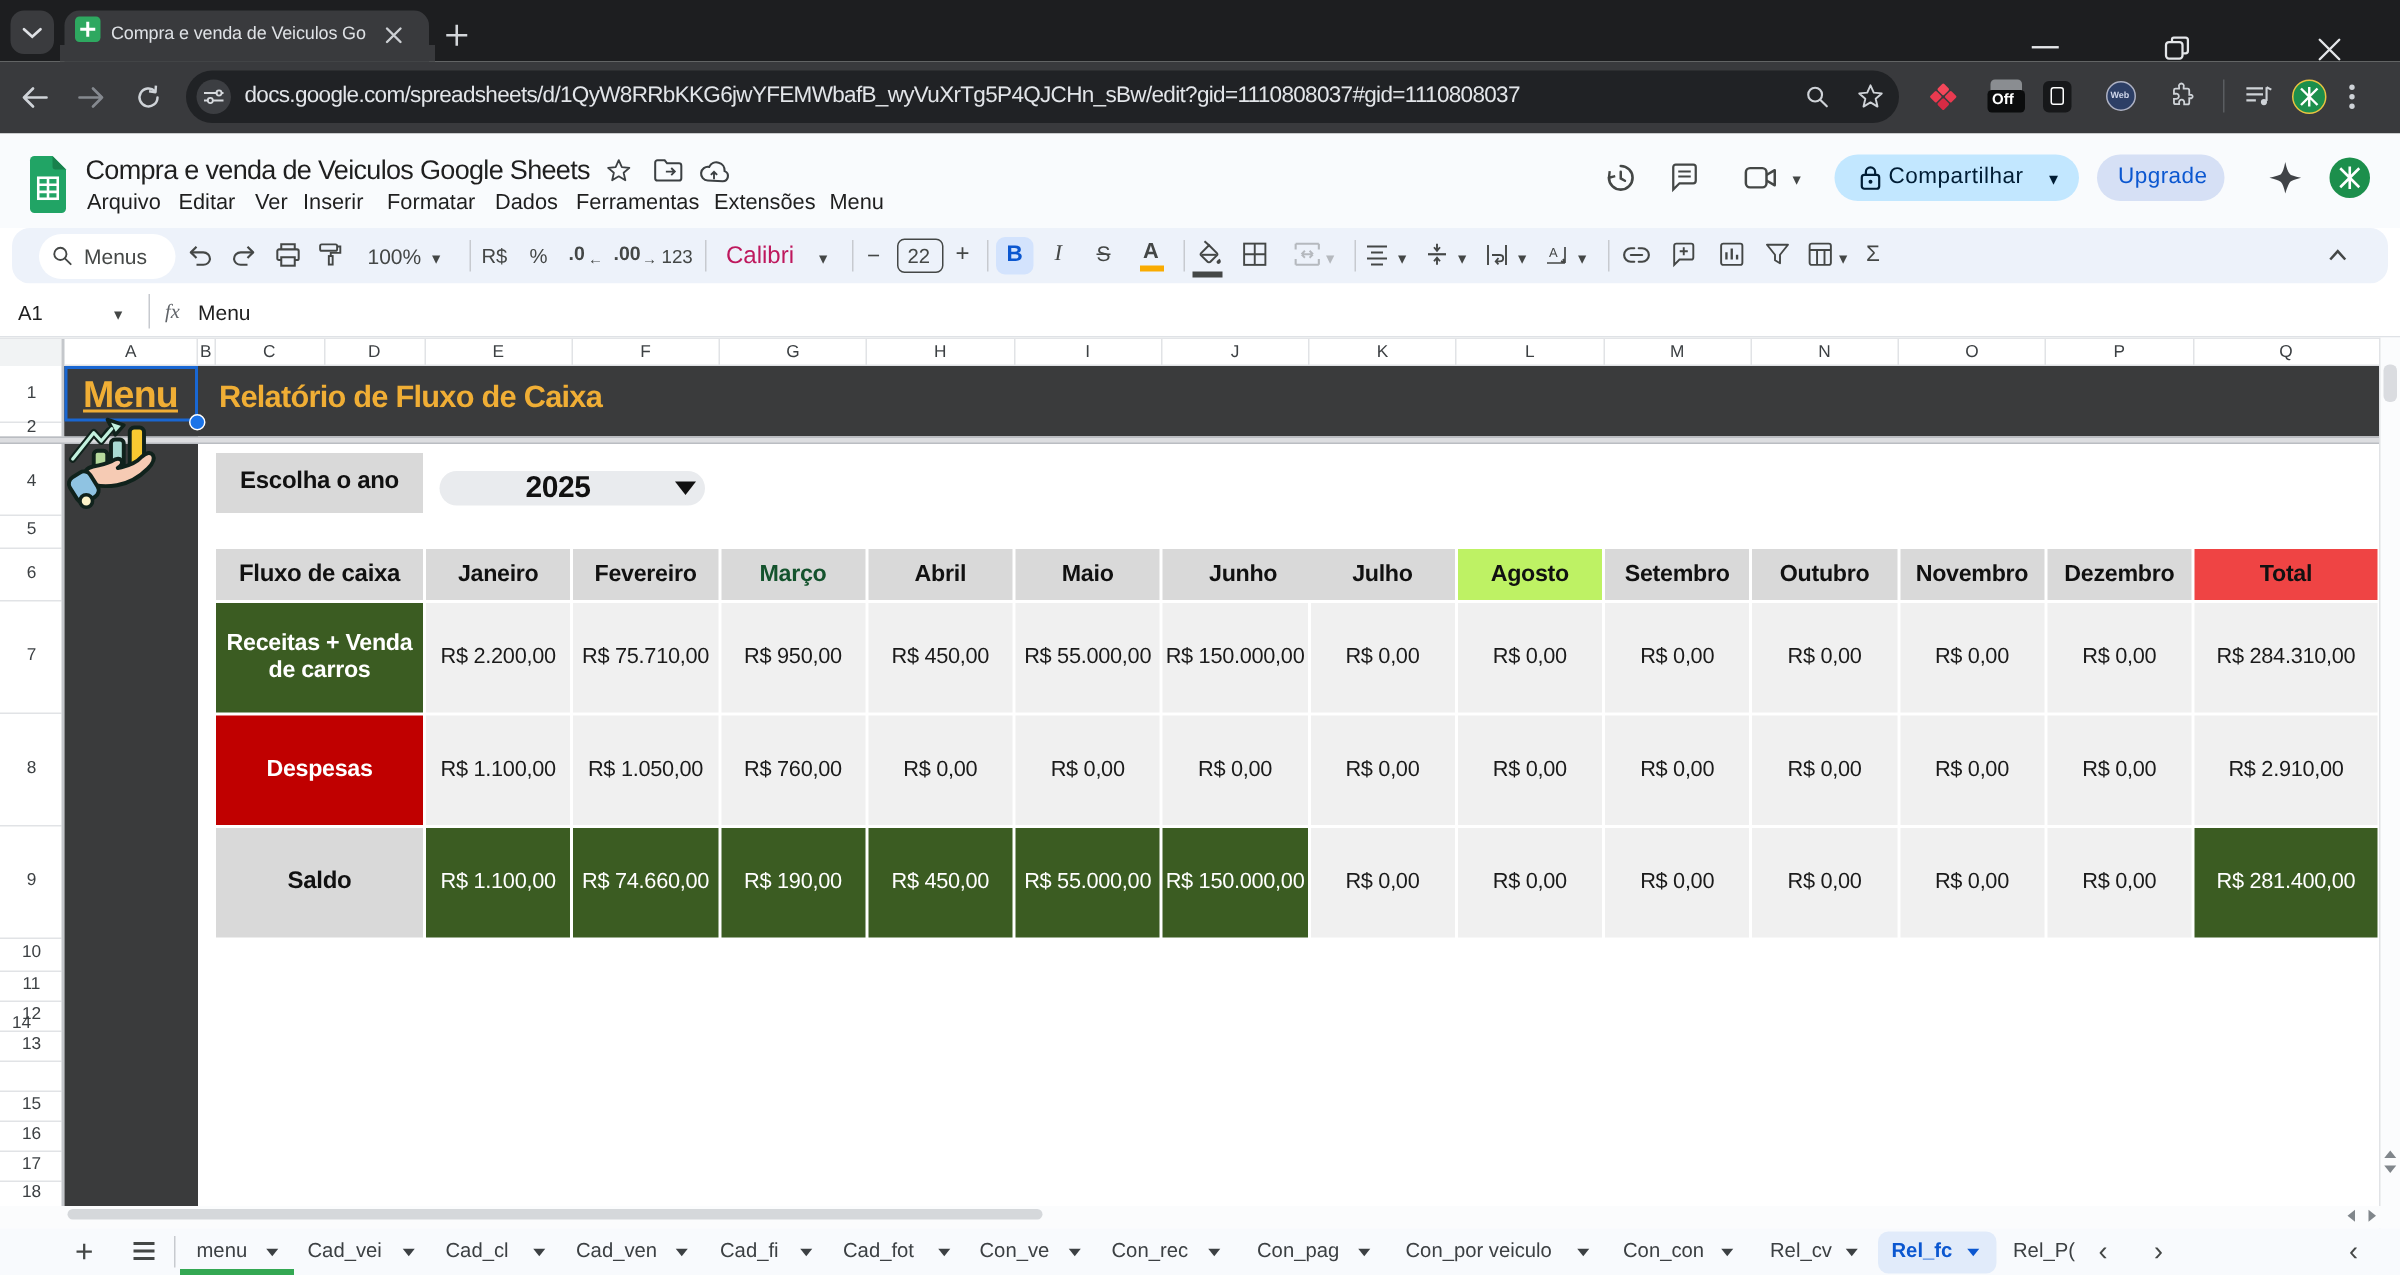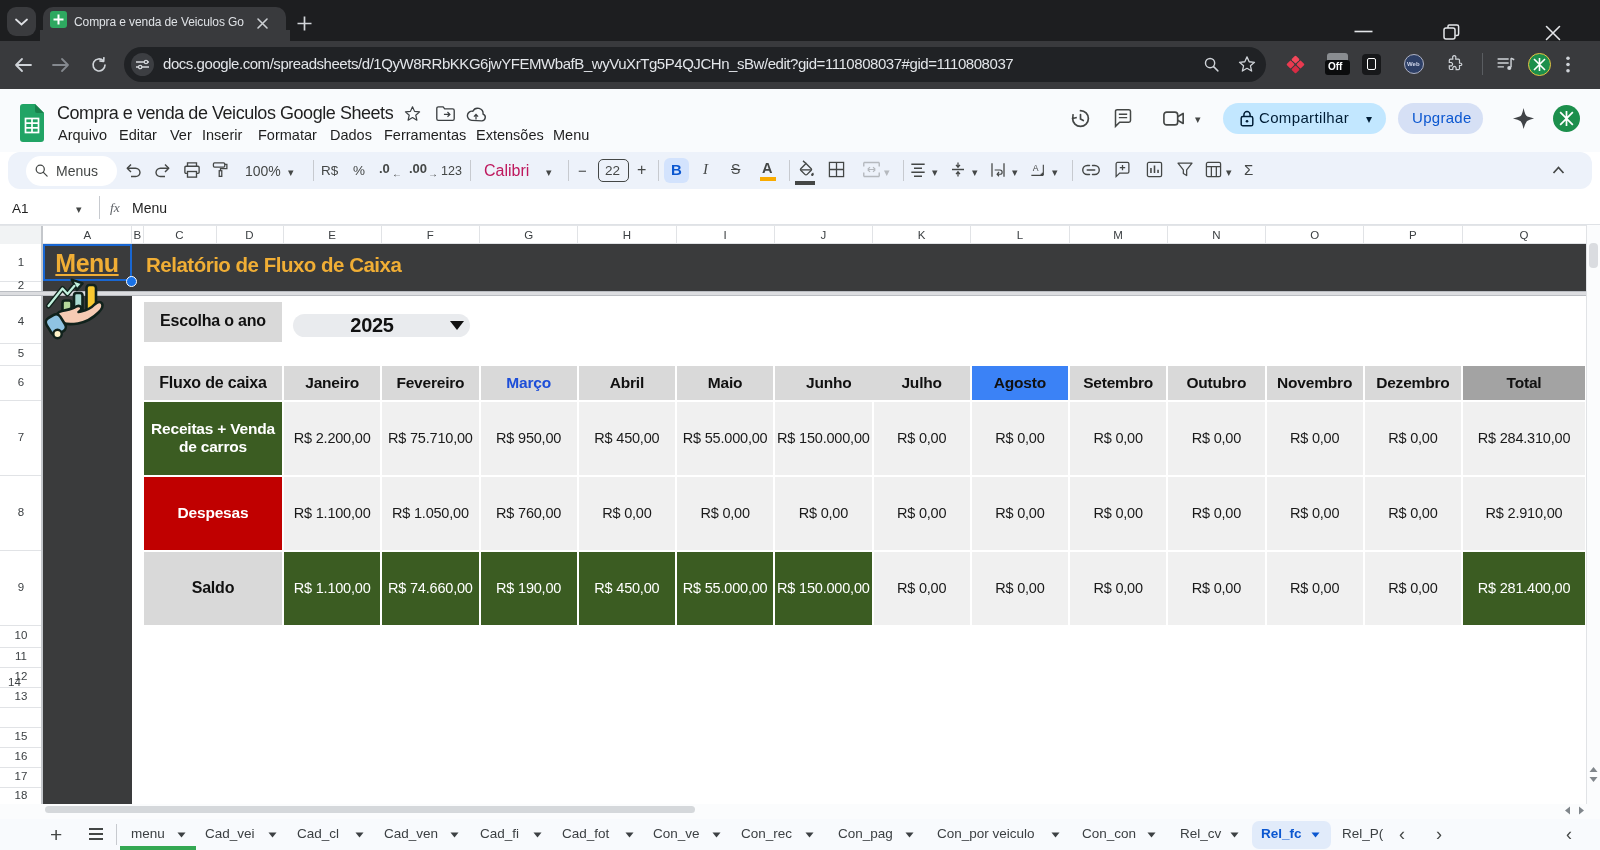--- a/index.html
+++ b/index.html
@@ -377,31 +377,31 @@
 <div class="" style="left:144px;top:302px;width:138px;height:40px;background:#d9d9d9"></div>
 <div class="t" style="left:144px;top:312px;font-size:16px;font-weight:bold;color:#111;width:138px;text-align:center;letter-spacing:-0.2px">Escolha o ano</div>
 <div class="" style="left:293px;top:313.5px;width:177px;height:23px;background:#e9ebee;border-radius:11.5px"></div>
 <div class="t" style="left:322px;top:314px;font-size:20px;font-weight:bold;color:#111;width:100px;text-align:center;letter-spacing:-0.3px">2025</div>
 <svg style="left:450px;top:321px" width="14" height="9" viewBox="0 0 14 9">
     <path d="M0 0 H14 L7 9 Z" fill="#111"></path>
   </svg>
 <div class="" style="left:144px;top:365.5px;width:138px;height:34.0px;background:#d9d9d9;color:#111;font-size:16px;display:flex;align-items:center;justify-content:center;text-align:center;font-weight:bold;letter-spacing:-0.2px;">Fluxo de caixa</div>
 <div class="" style="left:284.0px;top:365.5px;width:96.25px;height:34.0px;background:#d9d9d9;color:#111;font-size:15.5px;display:flex;align-items:center;justify-content:center;text-align:center;font-weight:bold;letter-spacing:-0.2px;">Janeiro</div>
 <div class="" style="left:382.25px;top:365.5px;width:96.25px;height:34.0px;background:#d9d9d9;color:#111;font-size:15.5px;display:flex;align-items:center;justify-content:center;text-align:center;font-weight:bold;letter-spacing:-0.2px;">Fevereiro</div>
-<div class="" style="left:480.5px;top:365.5px;width:96.25px;height:34.0px;background:#d9d9d9;color:#1d4ed8;font-size:15.5px;display:flex;align-items:center;justify-content:center;text-align:center;font-weight:bold;letter-spacing:-0.2px;">Março</div>
+<div class="" style="left:480.5px;top:365.5px;width:96.25px;height:34.0px;background:#d9d9d9;color:#14532d;font-size:15.5px;display:flex;align-items:center;justify-content:center;text-align:center;font-weight:bold;letter-spacing:-0.2px;">Março</div>
 <div class="" style="left:578.75px;top:365.5px;width:96.25px;height:34.0px;background:#d9d9d9;color:#111;font-size:15.5px;display:flex;align-items:center;justify-content:center;text-align:center;font-weight:bold;letter-spacing:-0.2px;">Abril</div>
 <div class="" style="left:677.0px;top:365.5px;width:96.25px;height:34.0px;background:#d9d9d9;color:#111;font-size:15.5px;display:flex;align-items:center;justify-content:center;text-align:center;font-weight:bold;letter-spacing:-0.2px;">Maio</div>
 <div class="" style="left:775.25px;top:365.5px;width:107px;height:34.0px;background:#d9d9d9;color:#111;font-size:15.5px;display:flex;align-items:center;justify-content:center;text-align:center;font-weight:bold;letter-spacing:-0.2px;">Junho</div>
 <div class="" style="left:873.5px;top:365.5px;width:96.25px;height:34.0px;background:#d9d9d9;color:#111;font-size:15.5px;display:flex;align-items:center;justify-content:center;text-align:center;font-weight:bold;letter-spacing:-0.2px;">Julho</div>
-<div class="" style="left:971.75px;top:365.5px;width:96.25px;height:34.0px;background:#3b82f6;color:#111;font-size:15.5px;display:flex;align-items:center;justify-content:center;text-align:center;font-weight:bold;letter-spacing:-0.2px;">Agosto</div>
+<div class="" style="left:971.75px;top:365.5px;width:96.25px;height:34.0px;background:#bef264;color:#111;font-size:15.5px;display:flex;align-items:center;justify-content:center;text-align:center;font-weight:bold;letter-spacing:-0.2px;">Agosto</div>
 <div class="" style="left:1070.0px;top:365.5px;width:96.25px;height:34.0px;background:#d9d9d9;color:#111;font-size:15.5px;display:flex;align-items:center;justify-content:center;text-align:center;font-weight:bold;letter-spacing:-0.2px;">Setembro</div>
 <div class="" style="left:1168.25px;top:365.5px;width:96.25px;height:34.0px;background:#d9d9d9;color:#111;font-size:15.5px;display:flex;align-items:center;justify-content:center;text-align:center;font-weight:bold;letter-spacing:-0.2px;">Outubro</div>
 <div class="" style="left:1266.5px;top:365.5px;width:96.25px;height:34.0px;background:#d9d9d9;color:#111;font-size:15.5px;display:flex;align-items:center;justify-content:center;text-align:center;font-weight:bold;letter-spacing:-0.2px;">Novembro</div>
 <div class="" style="left:1364.75px;top:365.5px;width:96.25px;height:34.0px;background:#d9d9d9;color:#111;font-size:15.5px;display:flex;align-items:center;justify-content:center;text-align:center;font-weight:bold;letter-spacing:-0.2px;">Dezembro</div>
-<div class="" style="left:1463px;top:365.5px;width:122px;height:34.0px;background:#a3a3a3;color:#111;font-size:15.5px;display:flex;align-items:center;justify-content:center;text-align:center;font-weight:bold;letter-spacing:-0.2px;">Total</div>
+<div class="" style="left:1463px;top:365.5px;width:122px;height:34.0px;background:#ef4444;color:#111;font-size:15.5px;display:flex;align-items:center;justify-content:center;text-align:center;font-weight:bold;letter-spacing:-0.2px;">Total</div>
 <div class="" style="left:144px;top:401.5px;width:138px;height:73.0px;background:#3b5c22;color:#fff;font-size:15.5px;display:flex;align-items:center;justify-content:center;text-align:center;font-weight:bold;letter-spacing:-0.2px;">Receitas + Venda<br>de carros</div>
 <div class="" style="left:284.0px;top:401.5px;width:96.25px;height:73.0px;background:#f0f0f0;color:#1a1a1a;font-size:14.5px;display:flex;align-items:center;justify-content:center;text-align:center;letter-spacing:-0.2px;">R$ 2.200,00</div>
 <div class="" style="left:382.25px;top:401.5px;width:96.25px;height:73.0px;background:#f0f0f0;color:#1a1a1a;font-size:14.5px;display:flex;align-items:center;justify-content:center;text-align:center;letter-spacing:-0.2px;">R$ 75.710,00</div>
 <div class="" style="left:480.5px;top:401.5px;width:96.25px;height:73.0px;background:#f0f0f0;color:#1a1a1a;font-size:14.5px;display:flex;align-items:center;justify-content:center;text-align:center;letter-spacing:-0.2px;">R$ 950,00</div>
 <div class="" style="left:578.75px;top:401.5px;width:96.25px;height:73.0px;background:#f0f0f0;color:#1a1a1a;font-size:14.5px;display:flex;align-items:center;justify-content:center;text-align:center;letter-spacing:-0.2px;">R$ 450,00</div>
 <div class="" style="left:677.0px;top:401.5px;width:96.25px;height:73.0px;background:#f0f0f0;color:#1a1a1a;font-size:14.5px;display:flex;align-items:center;justify-content:center;text-align:center;letter-spacing:-0.2px;">R$ 55.000,00</div>
 <div class="" style="left:775.25px;top:401.5px;width:96.25px;height:73.0px;background:#f0f0f0;color:#1a1a1a;font-size:14.5px;display:flex;align-items:center;justify-content:center;text-align:center;letter-spacing:-0.2px;">R$ 150.000,00</div>
 <div class="" style="left:873.5px;top:401.5px;width:96.25px;height:73.0px;background:#f0f0f0;color:#1a1a1a;font-size:14.5px;display:flex;align-items:center;justify-content:center;text-align:center;letter-spacing:-0.2px;">R$ 0,00</div>
 <div class="" style="left:971.75px;top:401.5px;width:96.25px;height:73.0px;background:#f0f0f0;color:#1a1a1a;font-size:14.5px;display:flex;align-items:center;justify-content:center;text-align:center;letter-spacing:-0.2px;">R$ 0,00</div>
 <div class="" style="left:1070.0px;top:401.5px;width:96.25px;height:73.0px;background:#f0f0f0;color:#1a1a1a;font-size:14.5px;display:flex;align-items:center;justify-content:center;text-align:center;letter-spacing:-0.2px;">R$ 0,00</div>

